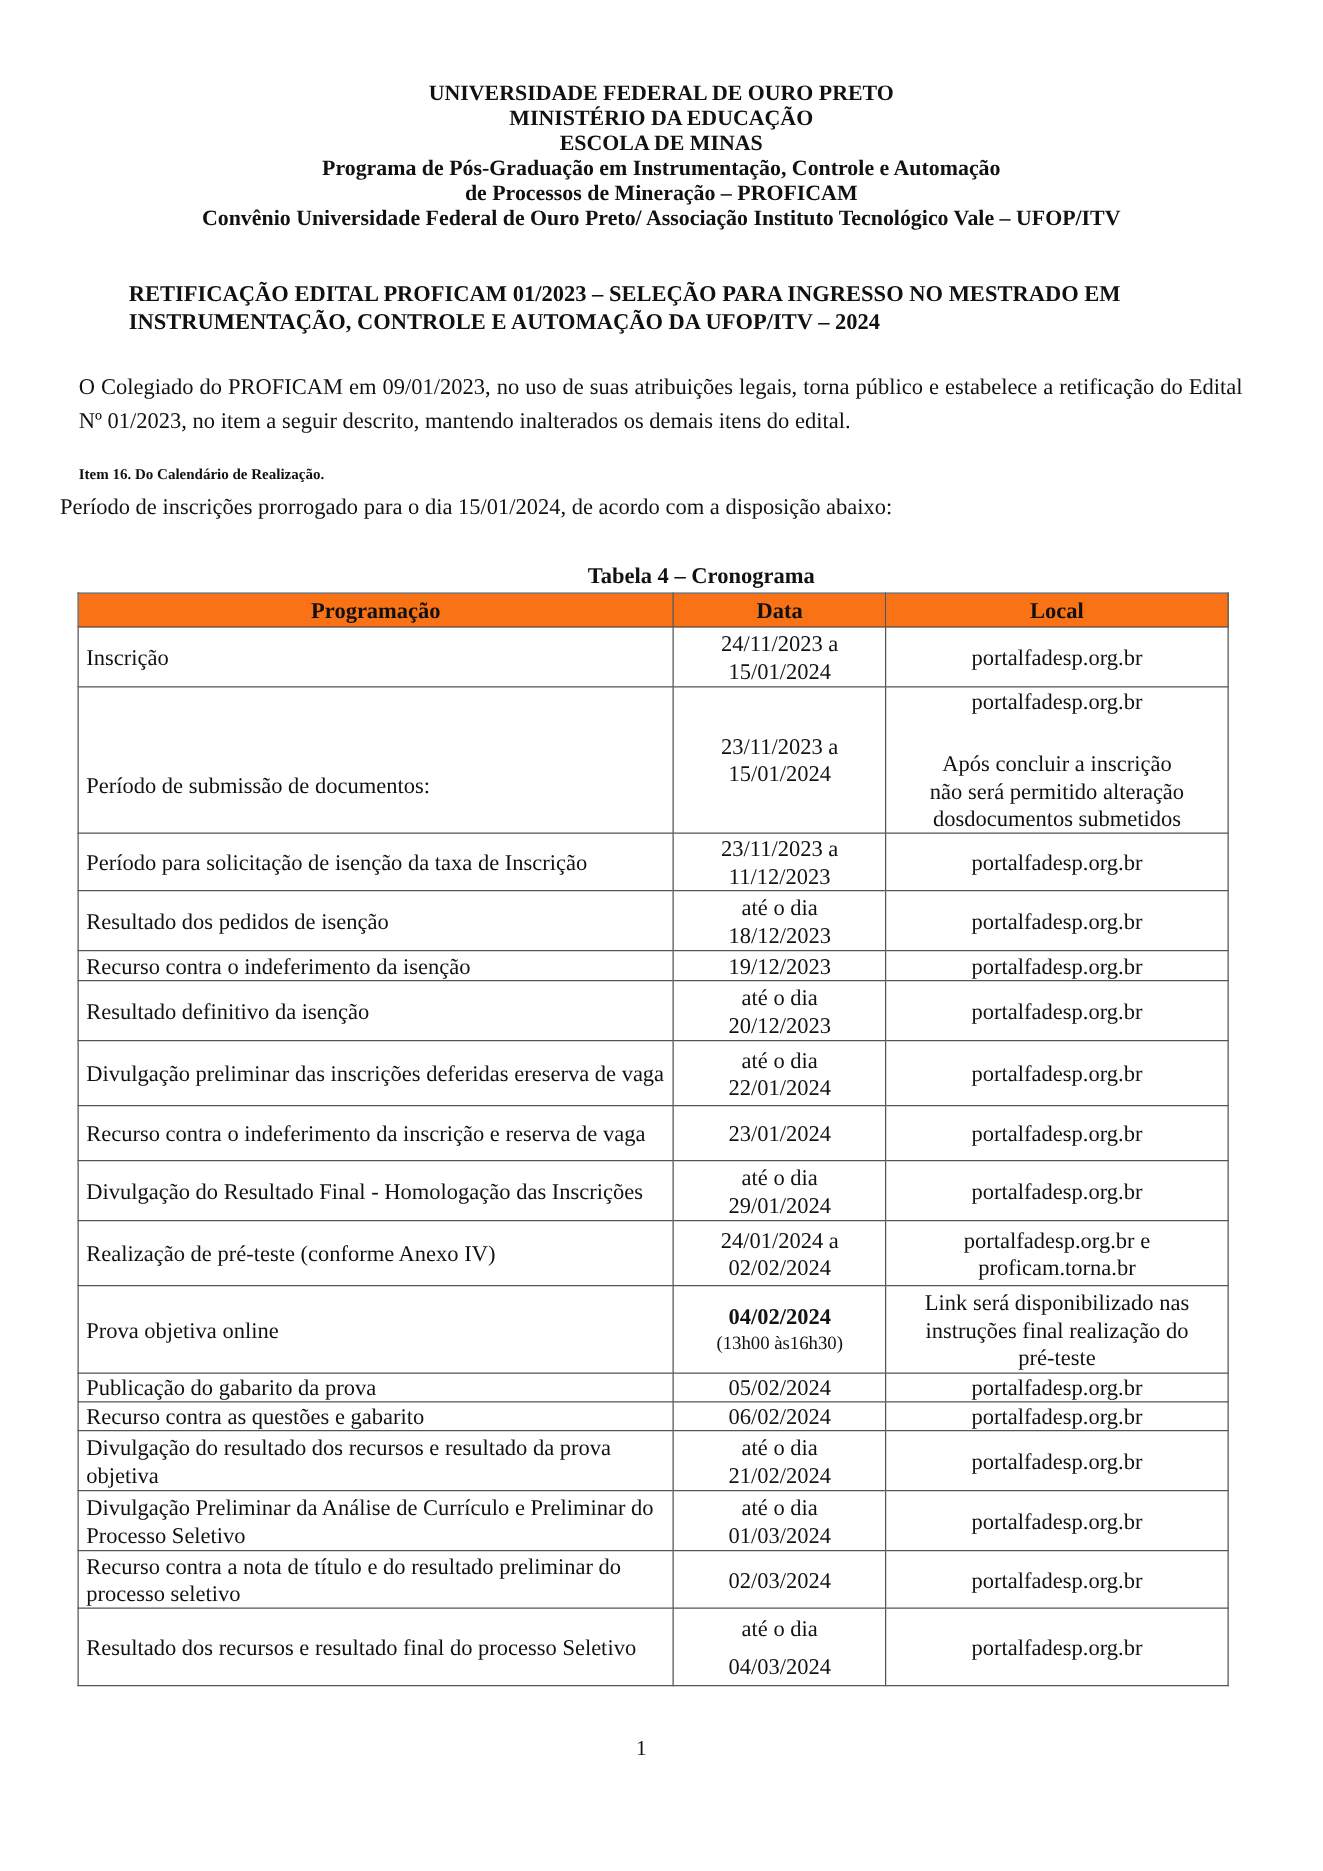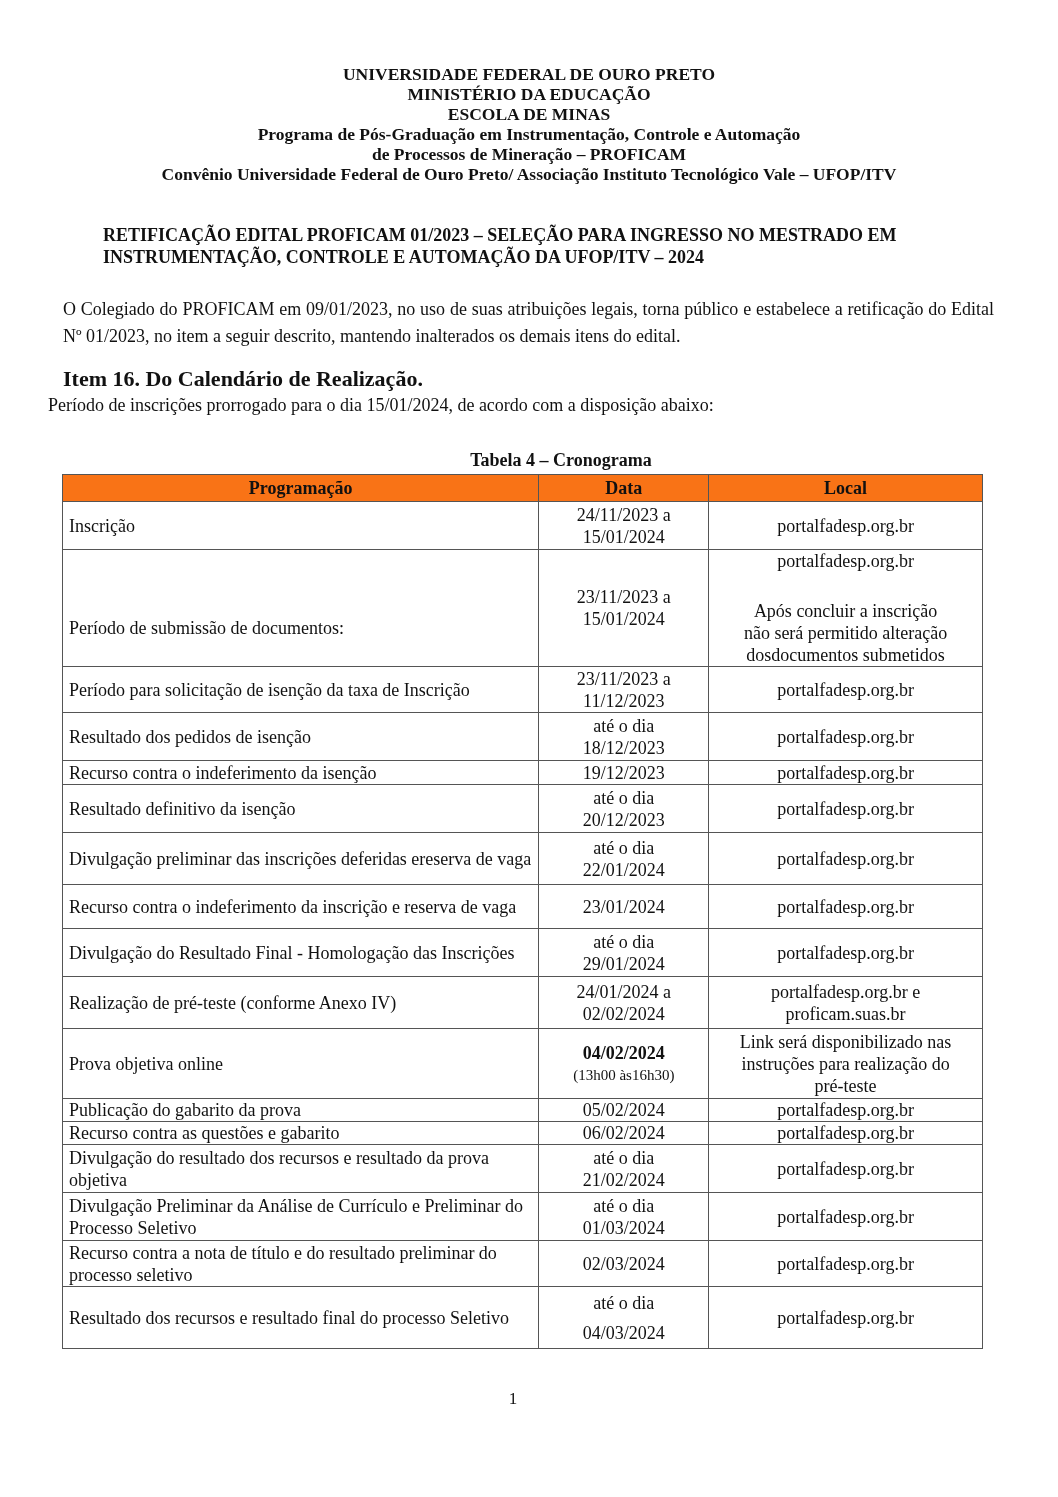--- a/index.html
+++ b/index.html
@@ -6,21 +6,21 @@
   body {
     width: 1058px; height: 1497px; position: relative; overflow: hidden;
     font-family: "Liberation Serif", "DejaVu Serif", serif;
     color: #111;
   }
   .page { position: absolute; left: 0; top: 0; width: 1058px; height: 1497px; }
   .hdr { position: absolute; left: 0; width: 1058px; text-align: center; font-weight: bold; font-size: 17.5px; line-height: 20px; top: 64px; }
   .hdr div { height: 20px; }
   .title { position: absolute; left: 63px; width: 930px; top: 224px; font-weight: bold; font-size: 18px; line-height: 22px; margin-left: 40px; }
   .para { position: absolute; left: 63px; width: 931px; top: 296px; font-size: 18px; line-height: 27px; text-align: justify; text-align-last: left; }
-  .item-title { position: absolute; left: 63px; top: 368px; font-weight: bold; font-size: 22px; line-height: 22px; }
+  .item-title { position: absolute; left: 63px; top: 368px; font-weight: bold; font-size: 12px; line-height: 22px; }
   .item-text { position: absolute; left: 48px; top: 394px; font-size: 18px; line-height: 22px; }
   .tcap { position: absolute; left: 0; width: 1122px; text-align: center; top: 449px; font-weight: bold; font-size: 18px; line-height: 22px; }
   table.crono {
     position: absolute; left: 62px; top: 474px; width: 921px;
     border-collapse: collapse; font-size: 18px; line-height: 22px;
   }
   table.crono td, table.crono th { border: 1px solid #555; padding: 0 6px; vertical-align: middle; }
   table.crono th { background: #f97316; font-weight: bold; height: 26px; text-align: center; }
   col.c1 { width: 477px; } col.c2 { width: 170px; } col.c3 { width: 274px; }
   td.c-prog { text-align: left; }
@@ -159,32 +159,32 @@
           </td>
         </tr>
         <tr style="height: 52px;">
           <td class="c-prog">Realização de pré-teste (conforme Anexo IV)</td>
           <td class="c-data">
             <div>24/01/2024 a</div>
             <div>02/02/2024</div>
           </td>
           <td class="c-local">
             <div>portalfadesp.org.br e</div>
-            <div>proficam.suas.br</div>
+            <div>proficam.torna.br</div>
           </td>
         </tr>
         <tr style="height: 70px;">
           <td class="c-prog">Prova objetiva online</td>
           <td class="c-data">
             <div class="bold">04/02/2024</div>
             <div class="small">(13h00 às16h30)</div>
           </td>
           <td class="c-local">
             <div>Link será disponibilizado nas</div>
-            <div>instruções para realização do</div>
+            <div>instruções final realização do</div>
             <div>pré-teste</div>
           </td>
         </tr>
         <tr style="height: 22px;">
           <td class="c-prog">Publicação do gabarito da prova</td>
           <td class="c-data">
             <div>05/02/2024</div>
           </td>
           <td class="c-local">
             <div>portalfadesp.org.br</div>

